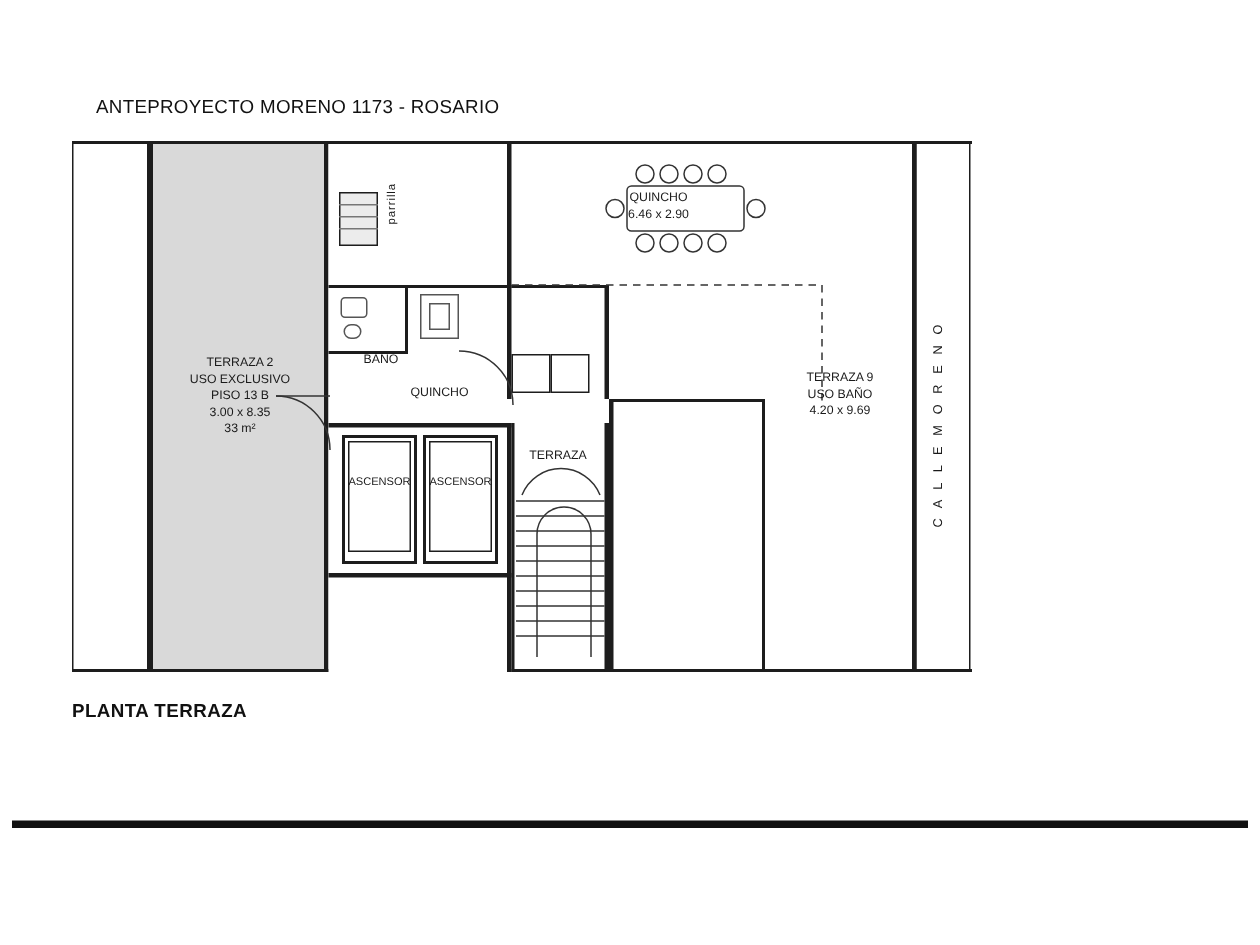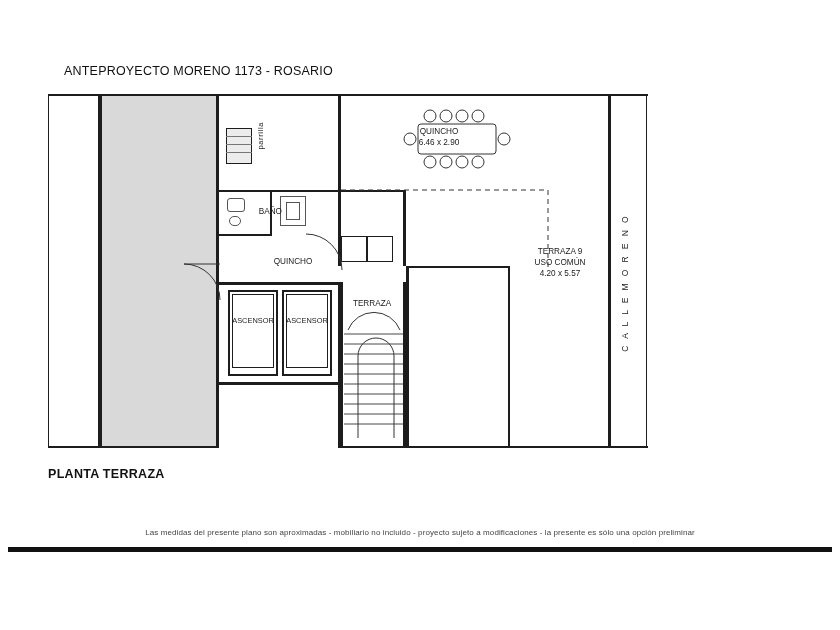--- a/index.html
+++ b/index.html
@@ -234,39 +234,45 @@
         <circle cx="430" cy="30" r="6"></circle>
         <circle cx="382" cy="76" r="6"></circle>
         <circle cx="398" cy="76" r="6"></circle>
         <circle cx="414" cy="76" r="6"></circle>
         <circle cx="430" cy="76" r="6"></circle>
         <circle cx="362" cy="53" r="6"></circle>
         <circle cx="456" cy="53" r="6"></circle>
       </g>
     </svg>
 
+    <div class="lbl c" style="left:42px; top:150px; width:140px;">
+      <div>TERRAZA 2</div>
+      <div>USO EXCLUSIVO</div>
+      <div>PISO 13 B</div>
+      <div>3.00 x 8.35</div>
+      <div>33 m²</div>
+    </div>
 
     <div class="lbl c" style="left:446px; top:160px; width:132px;">
       <div>TERRAZA 9</div>
-      <div>USO COMÚN</div>
-      <div>4.20 x 5.57</div>
+      <div>USO BAÑO</div>
+      <div>4.20 x 9.69</div>
     </div>
 
     <div class="lbl c" style="left:336px; top:40px; width:110px;">
       <div>QUINCHO</div>
       <div>6.46 x 2.90</div>
     </div>
 
-    <div class="lbl c" style="left:178px; top:120px; width:56px;text-align:right;">BAÑO</div>
+    <div class="lbl c" style="left:178px; top:148px; width:56px;">BAÑO</div>
 
     <div class="lbl c" style="left:200px; top:170px; width:90px;">QUINCHO</div>
 
     <div class="lbl c" style="left:290px; top:212px; width:68px;">TERRAZA</div>
 
     <div class="vlabel" style="left:572px; top:128px;">C A L L E   M O R E N O</div>
   </div>
 
   <div class="subtitle">PLANTA TERRAZA</div>
 
-  <div class="footnote">Las medidas del presente plano son aproximadas - mobiliario no incluido - proyecto sujeto a modificaciones - la presente es sólo una opción preliminar</div>
 
   <div class="bottombar"></div>
 </div>
 
 </body></html>

